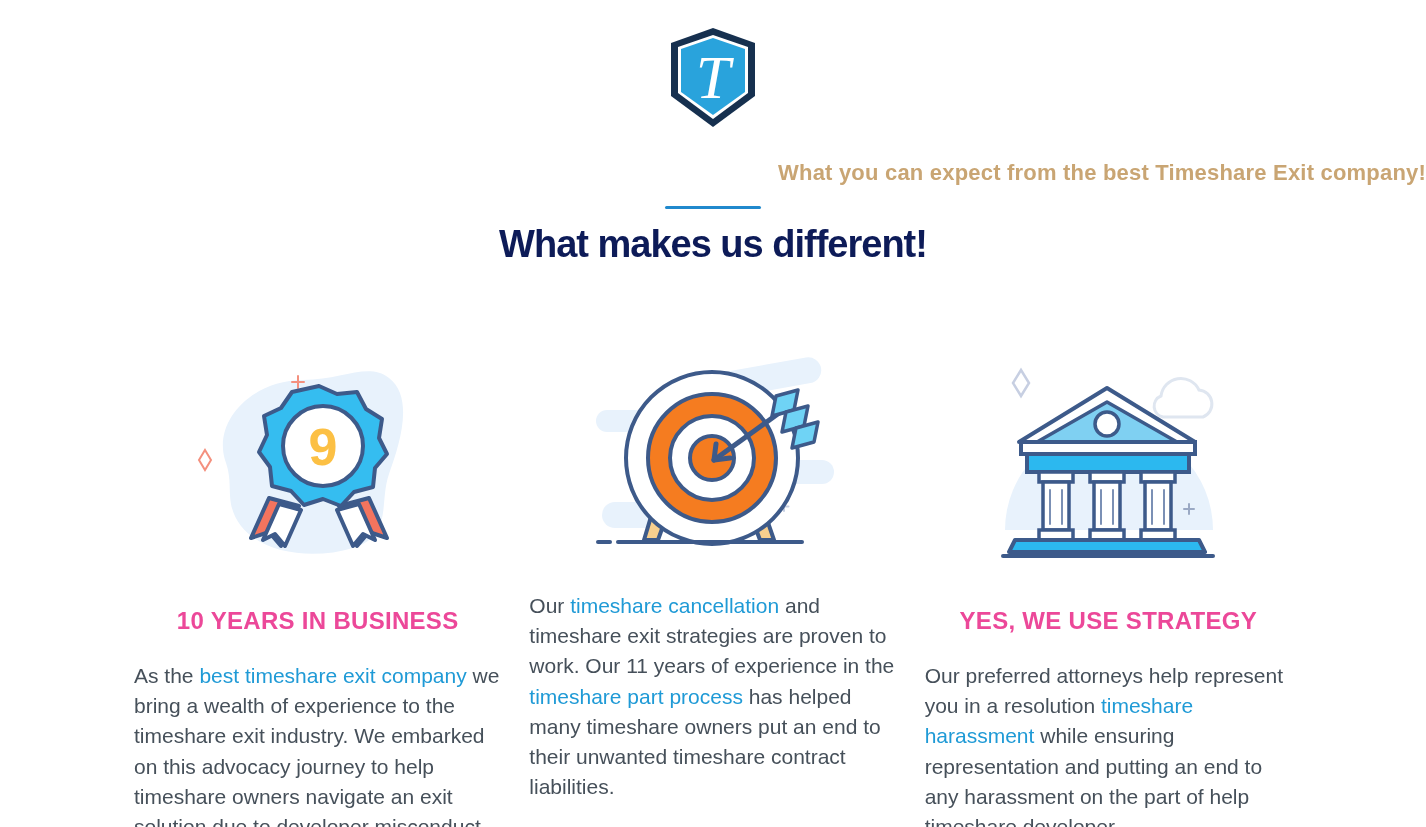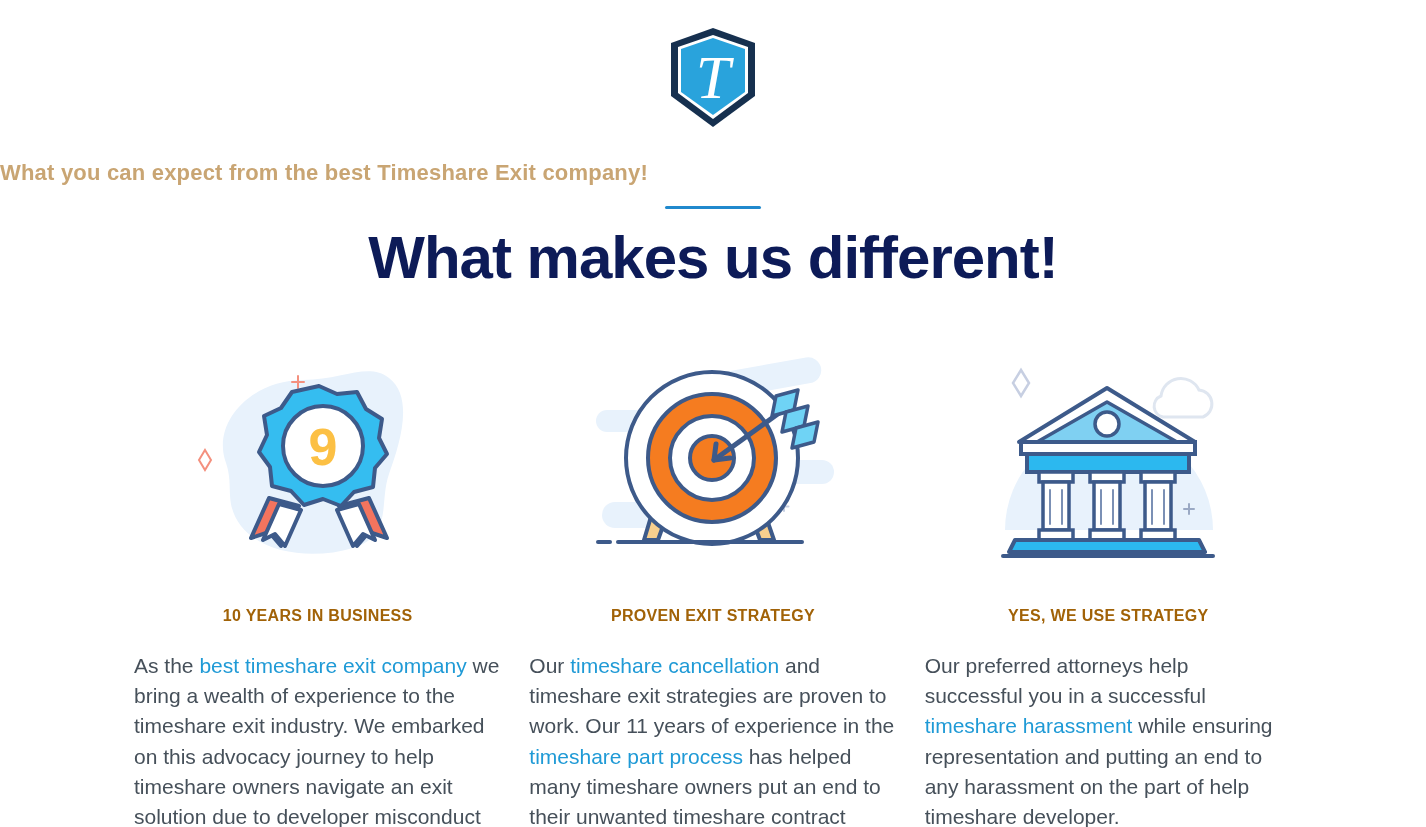--- a/index.html
+++ b/index.html
@@ -31,21 +31,21 @@
   }
   .logo {
     width: 96px;
     height: 104px;
     display: block;
   }
 
   
   .eyebrow {
     margin: 30px 0 0 0;
-    text-align: left;
+    text-align: right;
     font-size: 22px;
     font-weight: bold;
     letter-spacing: 0.2px;
     color: #c9a573;
   }
 
   .divider-wrap {
     display: flex;
     justify-content: center;
     margin-top: 20px;
@@ -54,21 +54,21 @@
     width: 96px;
     height: 3px;
     background: #2089cd;
     border-radius: 2px;
   }
 
   
   .headline {
     margin: 14px 0 0 0;
     text-align: center;
-    font-size: 60px;
+    font-size: 38px;
     line-height: 1.15;
     font-weight: bold;
     letter-spacing: -1px;
     color: #0d1b58;
   }
 
   
   .columns {
     position: absolute;
     top: 350px;
@@ -88,24 +88,24 @@
   }
 
   .illus {
     width: 250px;
     height: 215px;
     display: block;
   }
 
   .col-title {
     margin-top: 42px;
-    font-size: 16px;
+    font-size: 24px;
     font-weight: bold;
     letter-spacing: 0.3px;
-    color: #a16207;
+    color: #ec4899;
     text-align: center;
     white-space: nowrap;
   }
 
   .col-body {
     margin-top: 26px;
     font-size: 21px;
     line-height: 1.44;
     color: #46505a;
     text-align: left;
@@ -208,21 +208,20 @@
         <g fill="#6fd3f5" stroke="#3d5a8a" stroke-width="3.5" stroke-linejoin="round">
           <path d="M188 46 l22 -6 l-4 20 l-22 6 Z"></path>
           <path d="M198 62 l22 -6 l-4 20 l-22 6 Z"></path>
           <path d="M208 78 l22 -6 l-4 20 l-22 6 Z"></path>
         </g>
 
         <path d="M30 192 L214 192" stroke="#3d5a8a" stroke-width="4" stroke-linecap="round"></path>
         <path d="M10 192 L22 192" stroke="#3d5a8a" stroke-width="4" stroke-linecap="round"></path>
       </svg>
 
-      <div class="col-title">PROVEN EXIT STRATEGY</div>
       <p class="col-body">
         <span>Our </span><a class="lnk">timeshare cancellation</a><span> and timeshare exit strategies are proven to work. Our 11 years of experience in the </span><a class="lnk">timeshare part process</a><span> has helped many timeshare owners put an end to their unwanted timeshare contract liabilities.</span>
       </p>
     </div>
 
     <div class="col">
       <svg class="illus" viewBox="0 0 250 215">
         <path d="M22 180 A104 104 0 0 1 230 180 Z" fill="#e8f2fc"></path>
 
         <g fill="#ffffff" stroke="#dfe6f0" stroke-width="3">
@@ -260,18 +259,18 @@
           <path d="M118 140 v34 M130 140 v34"></path>
           <path d="M169 140 v34 M181 140 v34"></path>
         </g>
 
         <path d="M32 190 L216 190 L222 202 L26 202 Z" fill="#2cb8ef" stroke="#3d5a8a" stroke-width="4" stroke-linejoin="round"></path>
         <path d="M20 206 L230 206" stroke="#3d5a8a" stroke-width="4" stroke-linecap="round"></path>
       </svg>
 
       <div class="col-title">YES, WE USE STRATEGY</div>
       <p class="col-body">
-        <span>Our preferred attorneys help successful you in a successful </span><a class="lnk">timeshare harassment</a><span> while ensuring representation and putting an end to any harassment on the part of help timeshare developer.</span>
+        <span>Our preferred attorneys help represent you in a resolution </span><a class="lnk">timeshare harassment</a><span> while ensuring representation and putting an end to any harassment on the part of help timeshare developer.</span>
       </p>
     </div>
 
   </div>
 </div>
 
 </body></html>

